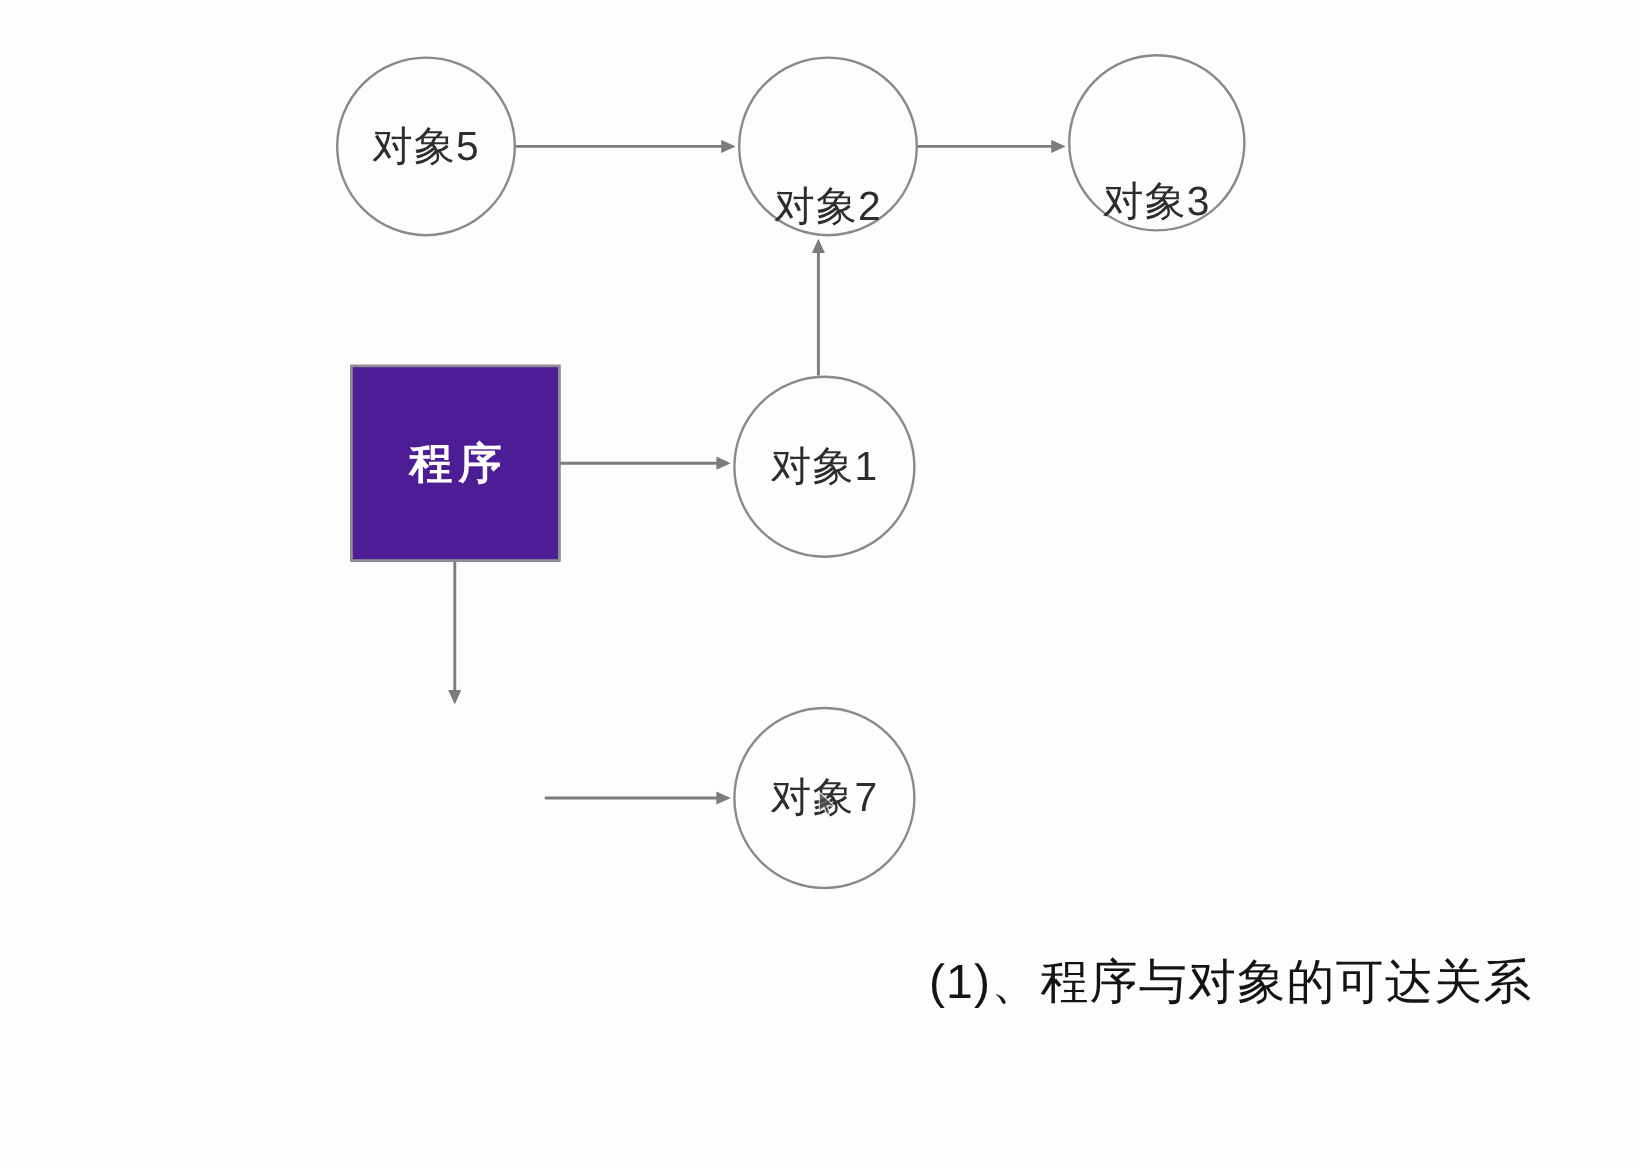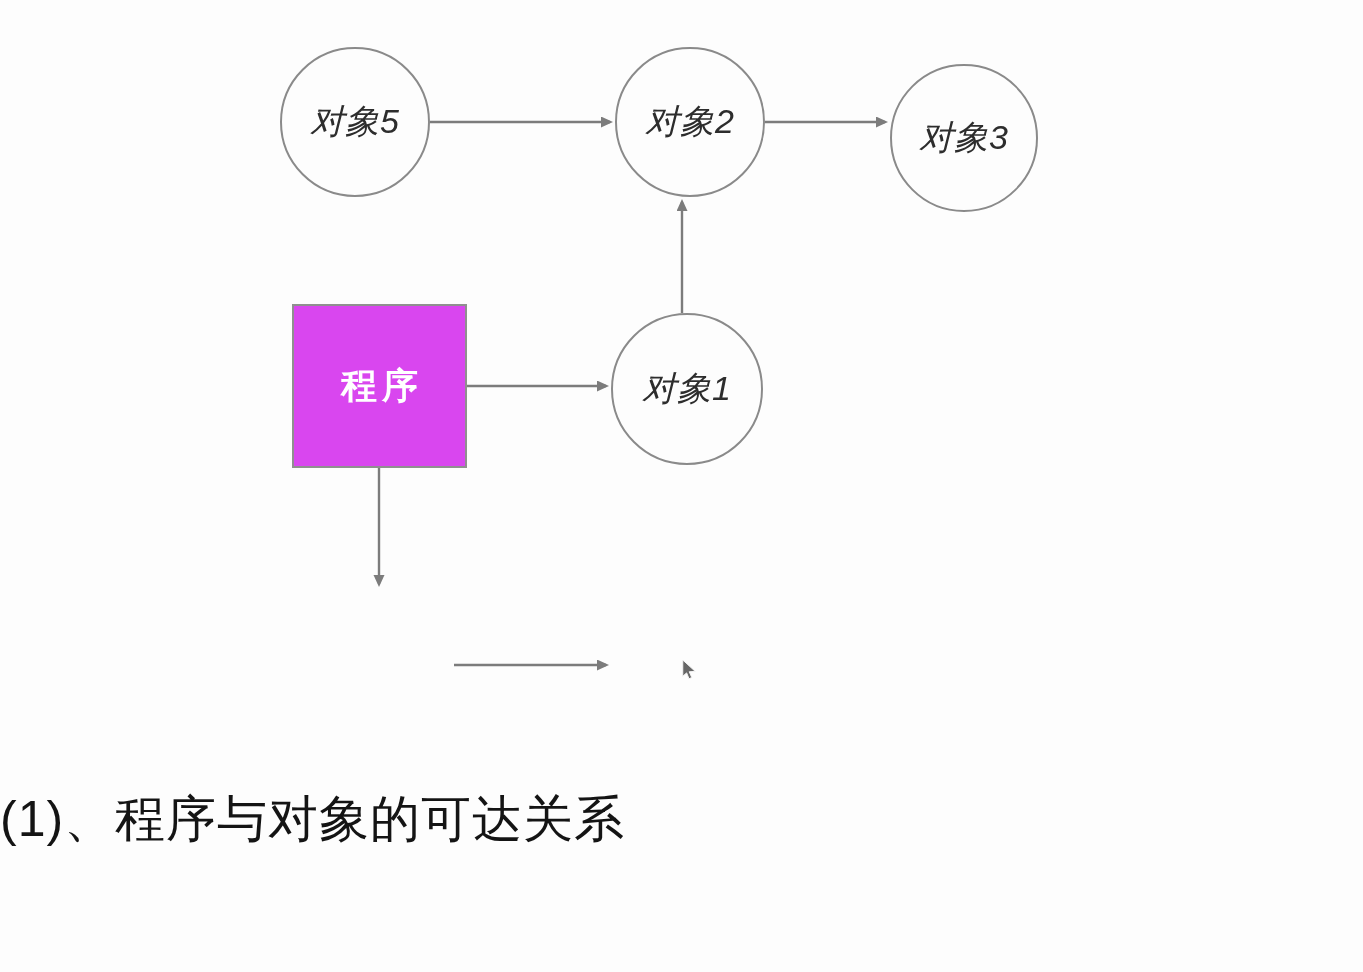--- a/index.html
+++ b/index.html
@@ -24,47 +24,46 @@
     position: absolute;
     box-sizing: border-box;
     display: flex;
     align-items: center;
     justify-content: center;
   }
   .node.circle {
     border: 2.5px solid #8a8a8a;
     border-radius: 50%;
     background: #fdfdfd;
-    font-style: italic;
   }
   .node .nlabel {
     font-size: 34px;
     color: #2d2d2d;
     letter-spacing: 1px;
     white-space: nowrap;
   }
   .node.square {
-    background: #d946ef;
+    background: #4c1d95;
     border: 2.5px solid #8f8f8f;
   }
   .node.square .nlabel {
     color: #ffffff;
     font-weight: bold;
     font-size: 36px;
     letter-spacing: 5px;
     padding-left: 5px; 
   }
   .caption {
     position: absolute;
     top: 780px;
     left: 0;
     right: 86px;
-    text-align: left;
+    text-align: right;
     color: #141414;
-    font-size: 50px;
+    font-size: 40px;
   }
   .caption .cap-line {
     line-height: 78px;
     white-space: nowrap;
     letter-spacing: 1px;
   }
   .cursor {
     position: absolute;
     left: 681px;
     top: 660px;
@@ -89,34 +88,37 @@
     <line x1="765" y1="122" x2="885" y2="122" stroke="#7c7c7c" stroke-width="2.4" marker-end="url(#arrowhead)"></line>
     <line x1="682" y1="313" x2="682" y2="202" stroke="#7c7c7c" stroke-width="2.4" marker-end="url(#arrowhead)"></line>
     <line x1="467" y1="386" x2="606" y2="386" stroke="#7c7c7c" stroke-width="2.4" marker-end="url(#arrowhead)"></line>
     <line x1="379" y1="468" x2="379" y2="584" stroke="#7c7c7c" stroke-width="2.4" marker-end="url(#arrowhead)"></line>
     <line x1="454" y1="665" x2="606" y2="665" stroke="#7c7c7c" stroke-width="2.4" marker-end="url(#arrowhead)"></line>
   </svg>
 
   <div class="node circle" style="left:280px; top:47px; width:150px; height:150px;">
     <span class="nlabel">对象5</span>
   </div>
-  <div class="node circle" style="left:615px; top:47px; width:150px; height:150px;">
+  <div class="node circle" style="left:615px; top:47px; width:150px; height:150px;align-items:flex-end;">
     <span class="nlabel">对象2</span>
   </div>
-  <div class="node circle" style="left:890px; top:64px; width:148px; height:148px;">
+  <div class="node circle" style="left:890px; top:45px; width:148px; height:148px;align-items:flex-end;">
     <span class="nlabel">对象3</span>
   </div>
 
   <div class="node square" style="left:292px; top:304px; width:175px; height:164px;">
     <span class="nlabel">程序</span>
   </div>
   <div class="node circle" style="left:611px; top:313px; width:152px; height:152px;">
     <span class="nlabel">对象1</span>
   </div>
 
+  <div class="node circle" style="left:611px; top:589px; width:152px; height:152px;">
+    <span class="nlabel">对象7</span>
+  </div>
 
   <div class="cursor">
     <svg width="16" height="20" viewBox="0 0 12 16">
       <path d="M1 0 L1 13 L4.1 10.3 L6 15 L8.2 14 L6.2 9.4 L11 9.1 Z" fill="#4d4d4d" stroke="#f2f2f2" stroke-width="0.8"></path>
     </svg>
   </div>
 
   <div class="caption">
     <div class="cap-line">(1)、程序与对象的可达关系</div>
   </div>

